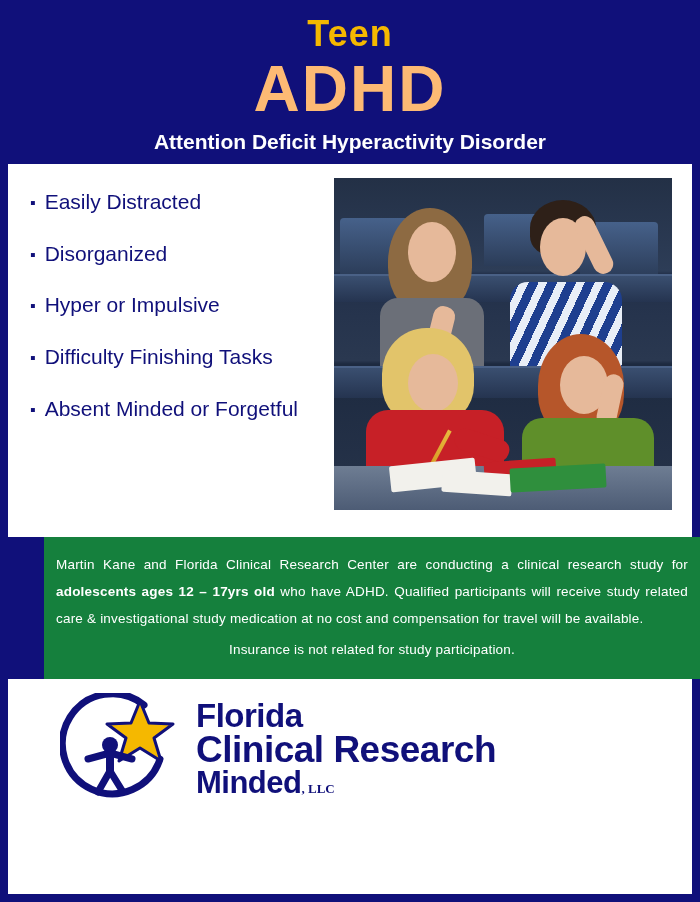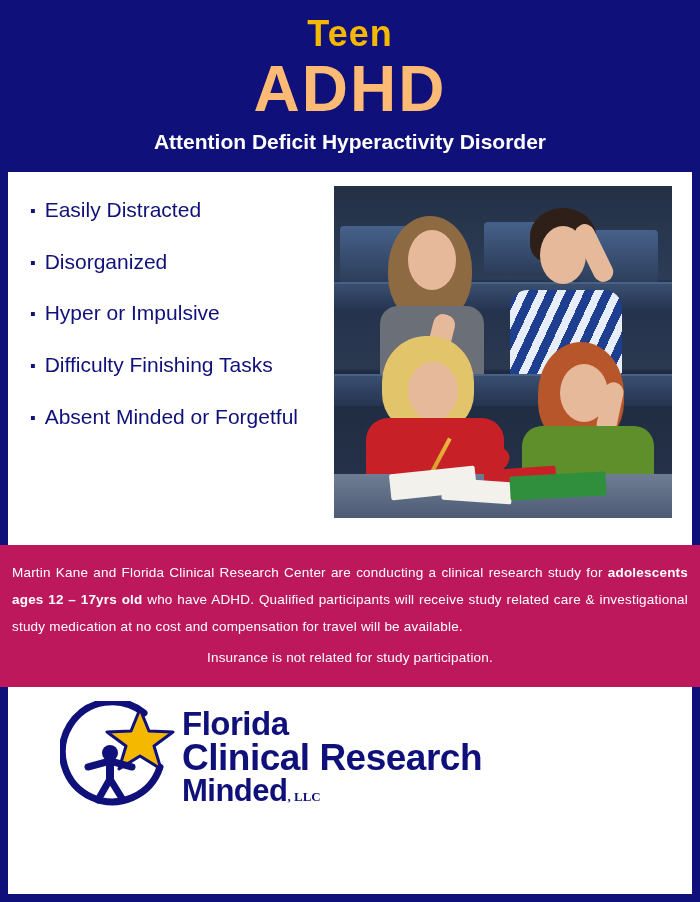--- a/index.html
+++ b/index.html
@@ -20,21 +20,21 @@
     background: #10107a;
     box-sizing: border-box;
     display: flex;
     flex-direction: column;
   }
 
   
   .header {
     background: #10107a;
     text-align: center;
-    padding: 14px 0 10px 0;
+    padding: 14px 0 2px 0;
   }
   .header .teen {
     color: #f5b800;
     font-size: 36px;
     font-weight: bold;
     letter-spacing: 1px;
     line-height: 1.1;
     margin-bottom: 2px;
   }
   .header .adhd {
@@ -187,23 +187,24 @@
     background: #c72027; transform: rotate(-4deg); border-radius: 2px;
   }
   .photo .pencil {
     position: absolute; left: 104px; bottom: 40px; width: 4px; height: 42px;
     background: linear-gradient(180deg, #e8b93f 0%, #d79a22 100%);
     transform: rotate(28deg);
   }
 
   
   .bodytext {
-    background: #be185d;
+    background: #15803d;
     padding: 14px 12px 16px 12px;
     box-sizing: border-box;
+    margin-left: 44px;
   }
   .bodytext p {
     color: #ffffff;
     font-size: 13.5px;
     line-height: 2.0;
     margin: 0;
     text-align: justify;
     letter-spacing: 0.2px;
   }
   .bodytext p b { font-weight: bold; }
@@ -229,21 +230,21 @@
     align-items: center;
     margin-left: 52px;
   }
   .logo-mark {
     position: relative;
     width: 118px;
     height: 112px;
     flex-shrink: 0;
   }
   .logo-text {
-    margin-left: 4px;
+    margin-left: 18px;
     color: #10107a;
     line-height: 0.97;
   }
   .logo-text .l1 { font-size: 33px; font-weight: bold; letter-spacing: -0.5px; }
   .logo-text .l2 { font-size: 37px; font-weight: bold; letter-spacing: -0.5px; }
   .logo-text .l3 { font-size: 31px; font-weight: bold; letter-spacing: -0.5px; }
   .logo-text .llc { font-size: 13px; font-weight: bold; letter-spacing: 0; font-family: Liberation Serif, serif; }
 </style>
 </head>
 <body>

